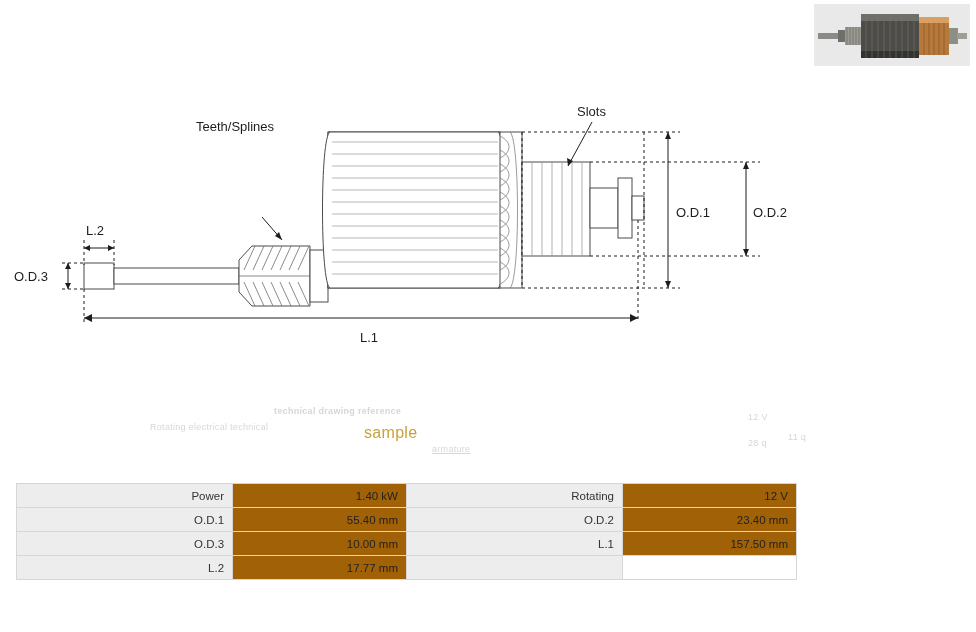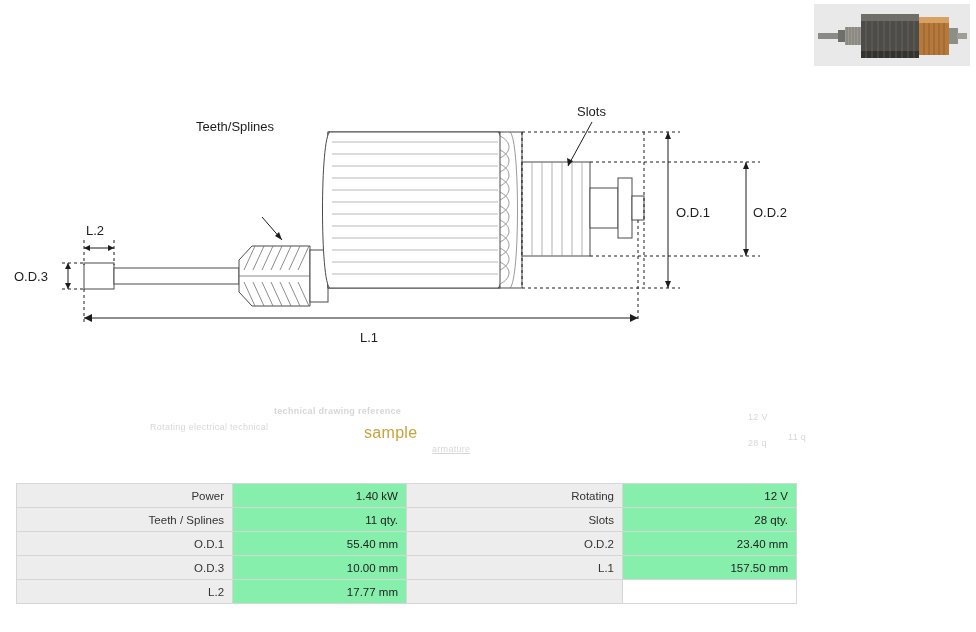--- a/index.html
+++ b/index.html
@@ -77,21 +77,21 @@
     white-space: nowrap;
   }
   td.lbl {
     width: 195px;
     background: #ededed;
     text-align: right;
     color: #333333;
   }
   td.val {
     width: 157px;
-    background: #86efac;
+    background: #a16207;
     text-align: right;
     color: #222222;
   }
   td.blank {
     background: #ededed;
   }
   td.blank2 {
     background: #ffffff;
   }
   .dim-label {
@@ -304,26 +304,20 @@
   <span class="faint blur" style="left:748px; top:48px;">28 q</span>
 </div>
 
 <table id="spec-table">
   <tbody>
     <tr>
       <td class="lbl">Power</td>
       <td class="val">1.40 kW</td>
       <td class="lbl">Rotating</td>
       <td class="val">12 V</td>
-    </tr>
-    <tr>
-      <td class="lbl">Teeth / Splines</td>
-      <td class="val">11 qty.</td>
-      <td class="lbl">Slots</td>
-      <td class="val">28 qty.</td>
     </tr>
     <tr>
       <td class="lbl">O.D.1</td>
       <td class="val">55.40 mm</td>
       <td class="lbl">O.D.2</td>
       <td class="val">23.40 mm</td>
     </tr>
     <tr>
       <td class="lbl">O.D.3</td>
       <td class="val">10.00 mm</td>

